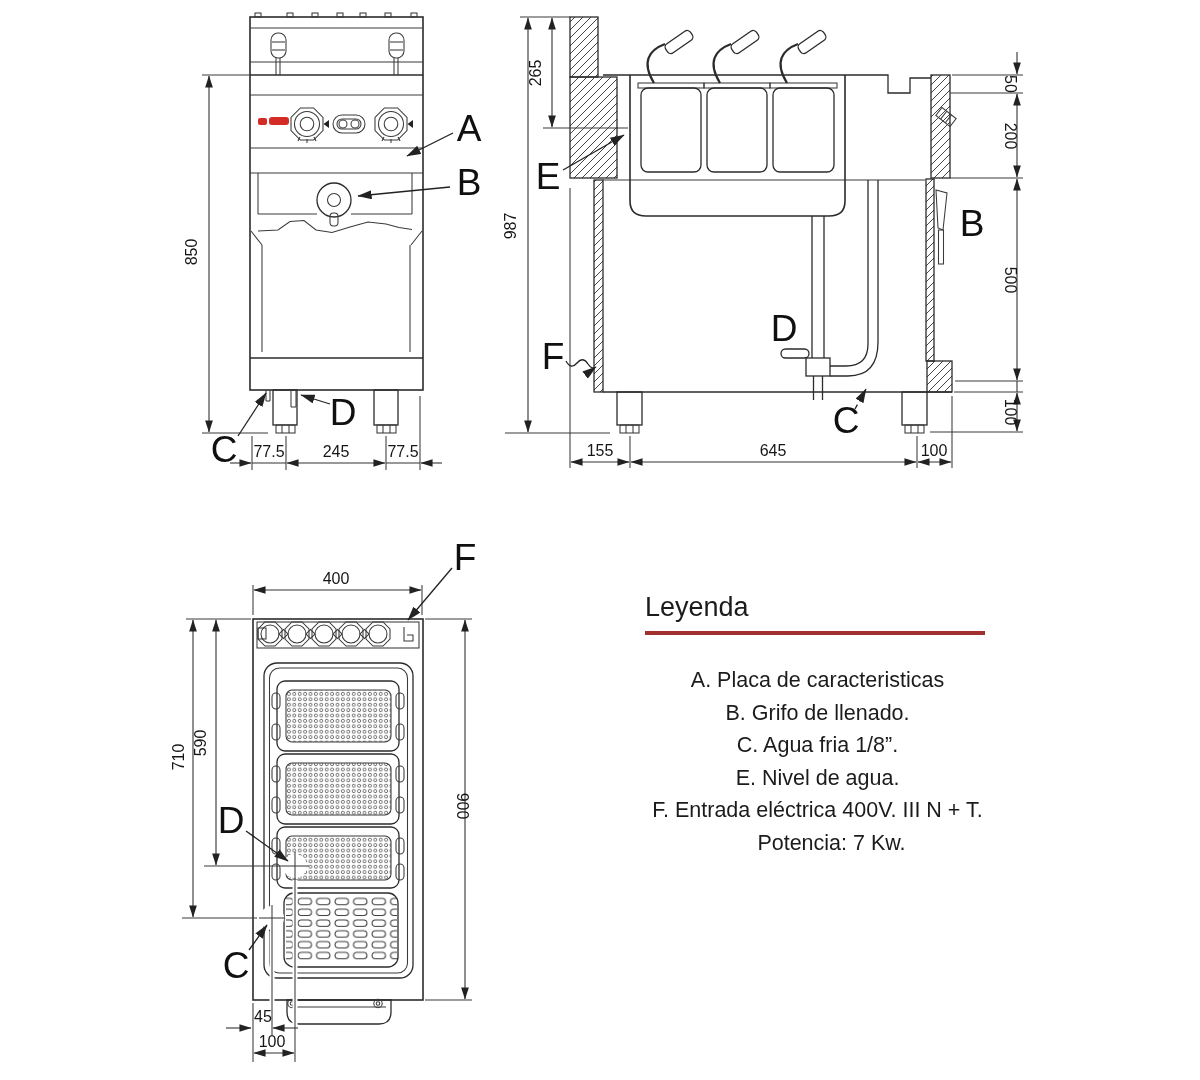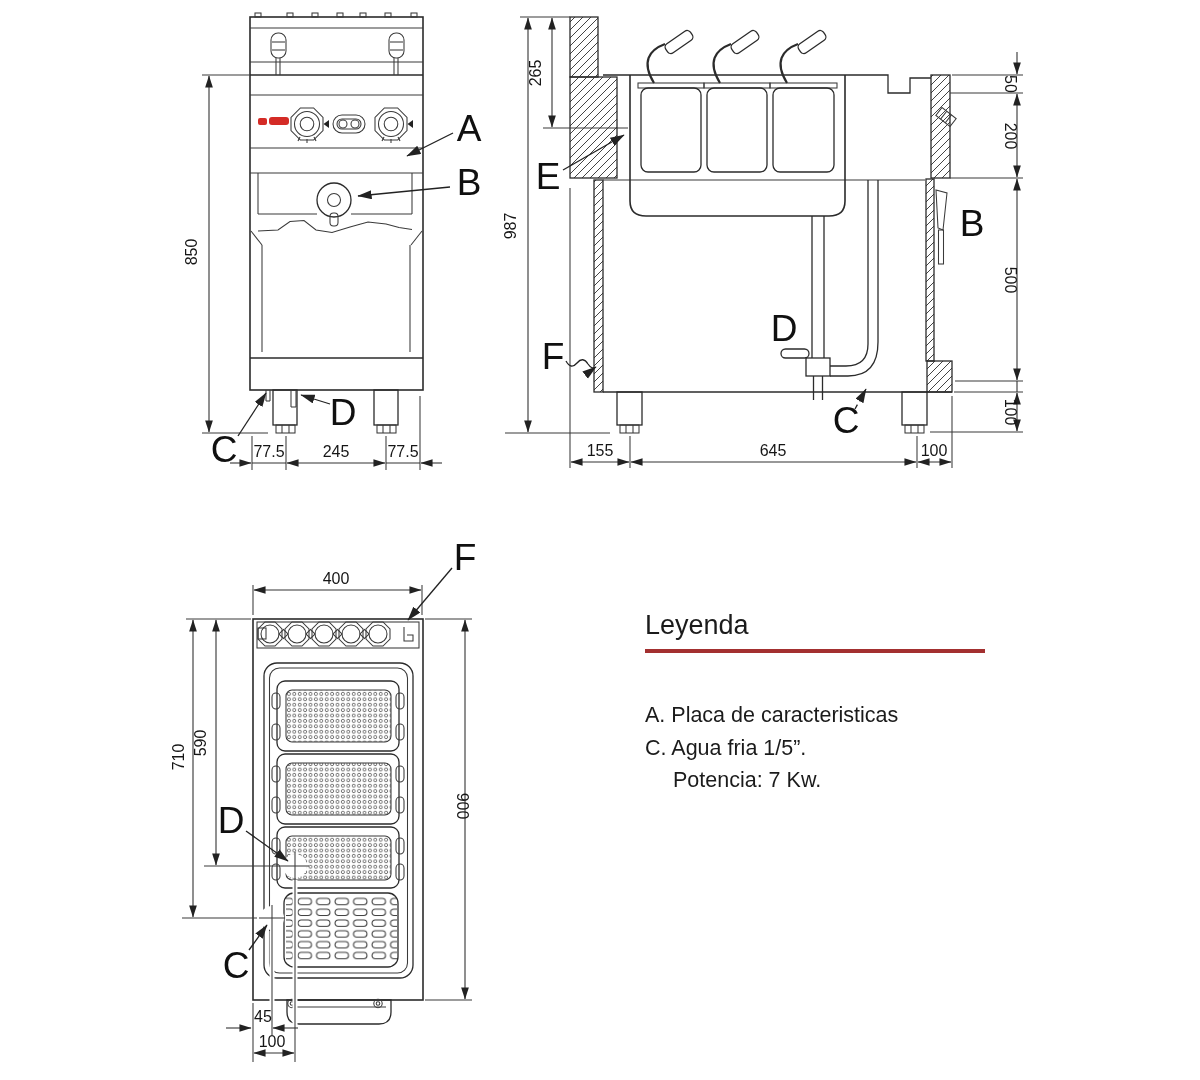--- a/index.html
+++ b/index.html
@@ -8,23 +8,23 @@
   svg text{font-family:"Liberation Sans", sans-serif;}
   .o{stroke:#2b2b2b;fill:none;stroke-width:1.6;}
   .o2{stroke:#2b2b2b;fill:none;stroke-width:1.3;}
   .t{stroke:#3a3a3a;fill:none;stroke-width:1.05;}
   .d{stroke:#333;fill:none;stroke-width:1.1;}
   .ld{stroke:#222;fill:none;stroke-width:1.3;}
   .h{fill:url(#hatch);stroke:#2b2b2b;stroke-width:1.3;}
   .dim{font-size:16px;fill:#161616;}
   .lbl{font-size:37px;fill:#101010;}
   .legend{position:absolute;left:645px;top:592px;width:345px;color:#1b1b1b;}
-  .legend-title{font-size:27px;line-height:30px;margin-top:18px;}
+  .legend-title{font-size:27px;line-height:30px;}
   .legend-rule{display:block;margin-top:9px;}
-  .legend-items{margin-top:46px;font-size:21.5px;line-height:32.6px;}
+  .legend-items{margin-top:29px;font-size:21.5px;line-height:32.6px;text-align:center;}
   .ind1{padding-left:14px;}
   .ind2{padding-left:28px;}
 </style>
 </head>
 <body>
 
 <div class="canvas">
 <svg width="1200" height="1080" viewBox="0 0 1200 1080">
   <defs>
     <pattern id="hatch" width="8" height="8" patternUnits="userSpaceOnUse">
@@ -421,17 +421,20 @@
 </svg>
 
 
 <div class="legend">
   <div class="legend-title">Leyenda</div>
   <svg class="legend-rule" width="340" height="4">
     <rect width="340" height="4" fill="#a33030"></rect>
   </svg>
   <div class="legend-items">
     <div>A. Placa de caracteristicas</div>
-    <div>C. Agua fria 1/5”.</div>
+    <div>B. Grifo de llenado.</div>
+    <div>C. Agua fria 1/8”.</div>
+    <div>E. Nivel de agua.</div>
+    <div>F. Entrada eléctrica 400V. III N + T.</div>
     <div class="ind2">Potencia: 7 Kw.</div>
   </div>
 </div>
 </div>
 
 </body></html>

